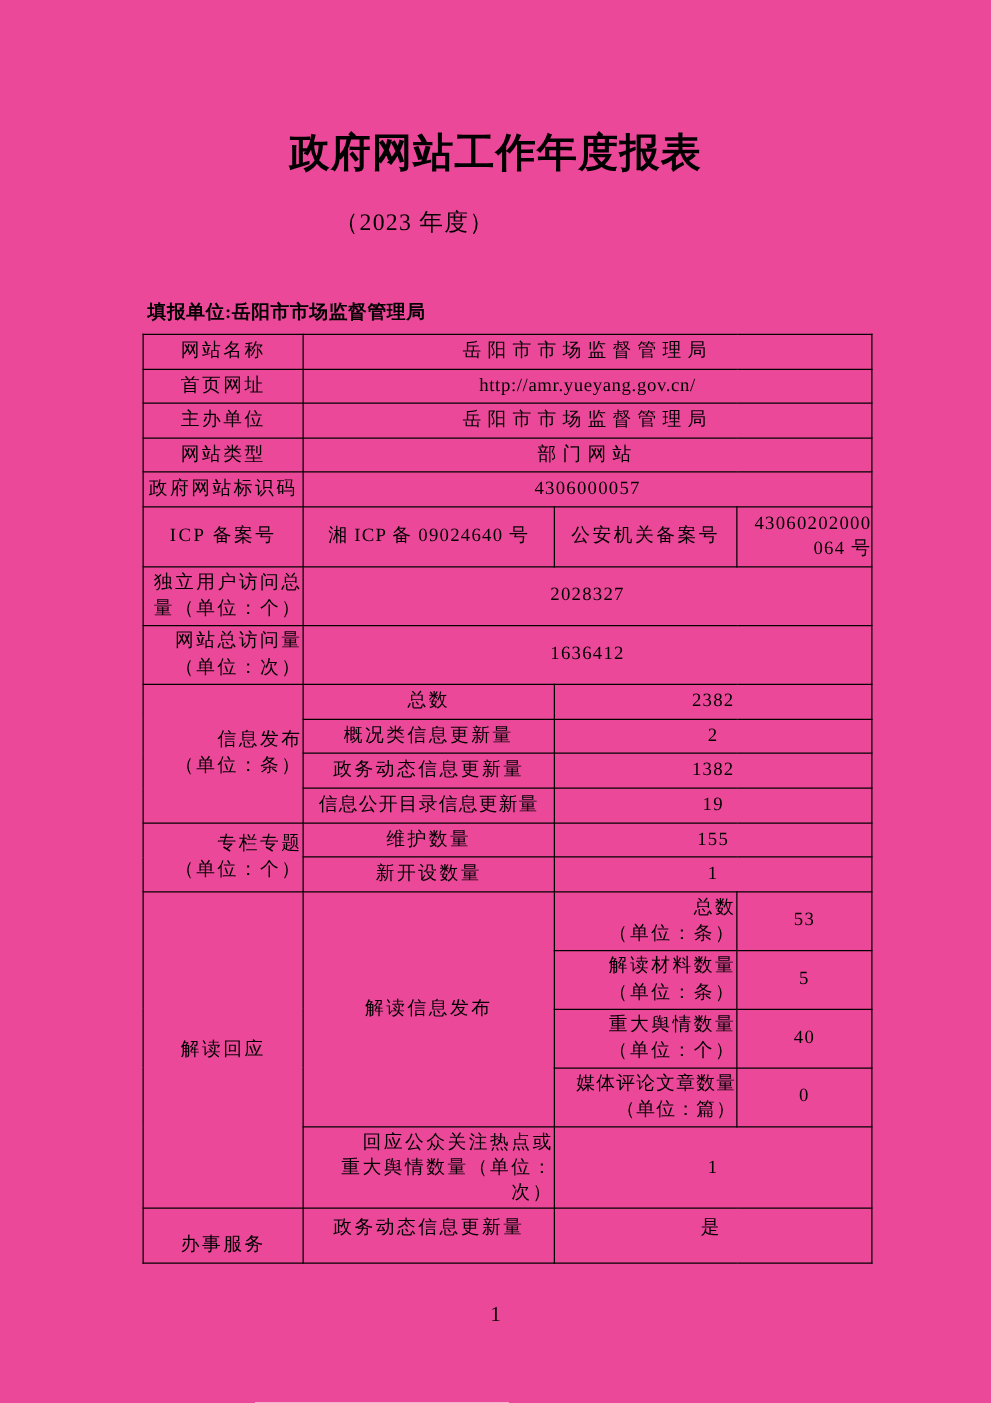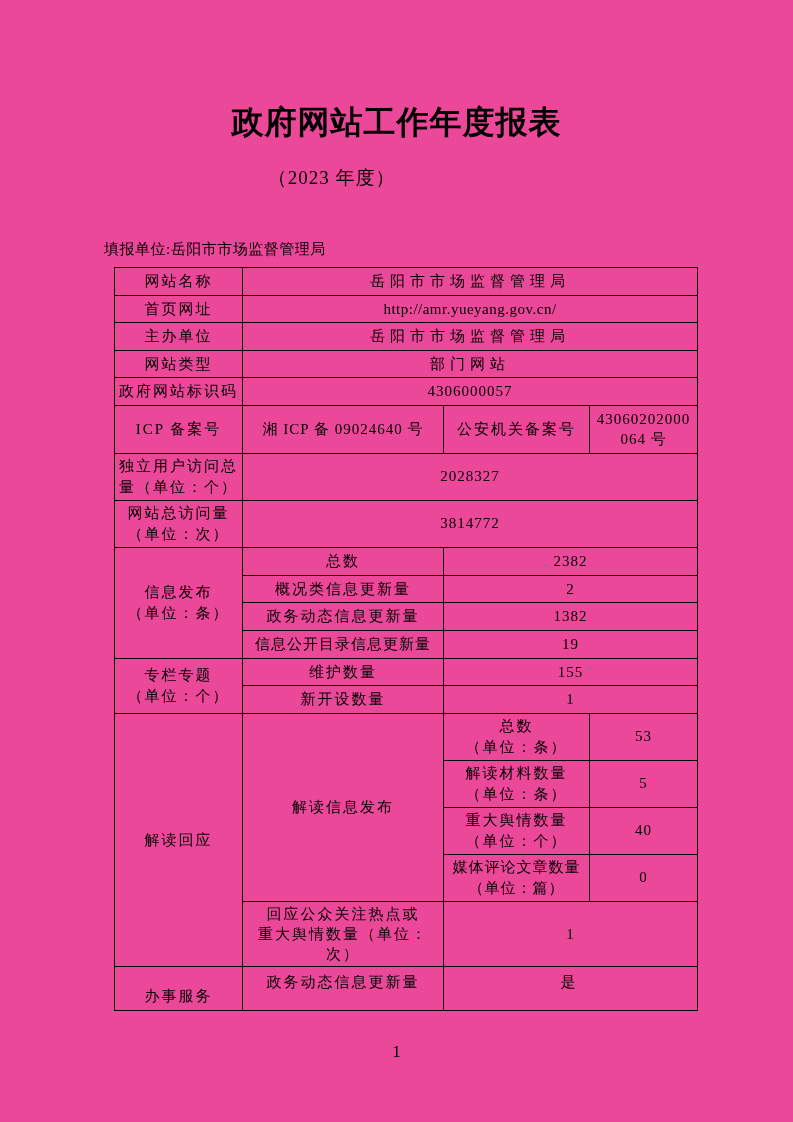--- a/index.html
+++ b/index.html
@@ -17,41 +17,41 @@
     text-align: center;
     font-size: 32px; font-weight: bold; letter-spacing: 1px;
     font-family: "Liberation Sans", "DejaVu Sans", sans-serif;
   }
   .subtitle {
     position: absolute; top: 165px; left: 0; width: 663px;
     text-align: center;
     font-size: 19px; letter-spacing: 1px;
   }
   .unit {
-    position: absolute; top: 240px; left: 104px;
-    font-size: 15px; font-weight: normal; letter-spacing: 0.5px;
+    position: absolute; top: 240px; left: 118px;
+    font-size: 15px; font-weight: bold; letter-spacing: 0.5px;
   }
 
   table.report {
     position: absolute; top: 267px; left: 114px;
     width: 583px;
     border-collapse: collapse;
     table-layout: fixed;
   }
   td {
     border: 1px solid #000;
     font-size: 15px;
     text-align: center;
     vertical-align: middle;
     padding: 2px 0;
     letter-spacing: 2px;
     line-height: 1.5;
     overflow: hidden;
   }
-  .pre { white-space: pre-line; }
+  .pre { white-space: pre-line; text-align: right; }
   .wide { letter-spacing: 5px; }
   .num { letter-spacing: 1px; }
   .url { letter-spacing: 0.5px; font-size: 15px; }
   .tight { line-height: 1.35; }
 
   tr.h27 { height: 27px; }
   tr.h48 { height: 48px; }
   tr.h47v { height: 47px; }
   tr.h28 { height: 28px; }
   tr.h47 { height: 47px; }
@@ -114,21 +114,21 @@
     </tr>
 
     <tr class="h47v">
       <td class="pre tight">独立用户访问总
 量（单位：个）</td>
       <td colspan="3" class="num">2028327</td>
     </tr>
     <tr class="h47v">
       <td class="pre tight">网站总访问量
 （单位：次）</td>
-      <td colspan="3" class="num">3814772</td>
+      <td colspan="3" class="num">1636412</td>
     </tr>
 
     <tr class="h28">
       <td rowspan="4" class="pre tight">信息发布
 （单位：条）</td>
       <td>总数</td>
       <td colspan="2" class="num">2382</td>
     </tr>
     <tr class="h27">
       <td>概况类信息更新量</td>

